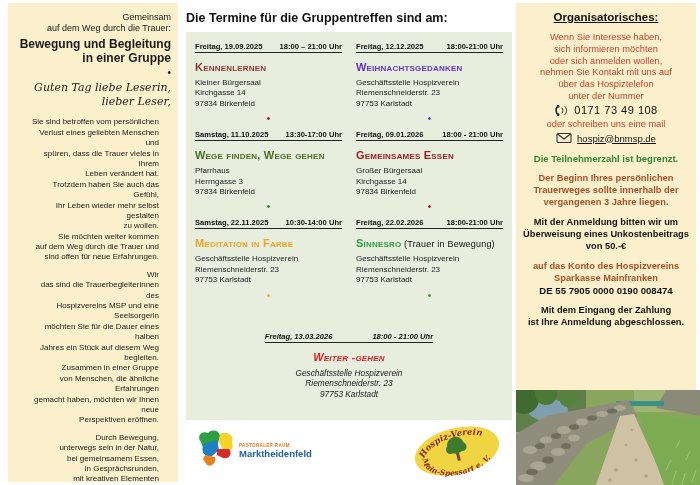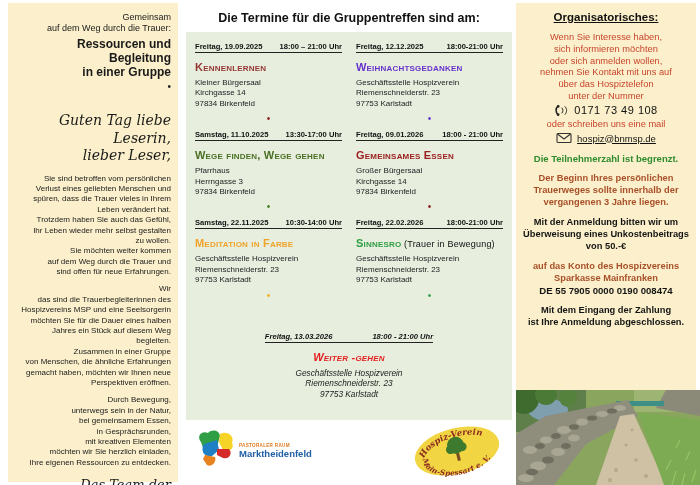--- a/index.html
+++ b/index.html
@@ -6,26 +6,26 @@
   #flyer{position:relative;width:700px;height:485px;background:#ffffff;
          font-family:"Liberation Sans",sans-serif;color:#1a1a1a;overflow:hidden;}
   .pre{white-space:pre-line;}
 
   
   .panel-left{position:absolute;left:8px;top:3px;width:170px;height:479px;
               background:#fbf0cb;text-align:right;box-sizing:border-box;padding:9px 7px;}
   .lp-lead{font-size:9px;line-height:1.2;}
   .lp-title{font-size:12px;font-weight:bold;line-height:1.18;margin-top:3px;}
   .lp-bullet{font-size:10px;margin:2px 0;}
-  .lp-greet{font-family:"DejaVu Serif",serif;font-style:italic;font-size:14px;line-height:1.25;margin:20px 0 9px;}
-  .lp-para{font-size:8px;line-height:1.3;margin:7px 0;}
+  .lp-greet{font-family:"DejaVu Serif",serif;font-style:italic;font-size:11px;line-height:1.25;margin:3px 0 9px;}
+  .lp-para{font-size:8px;line-height:1.3;margin:7px 12px;}
   .lp-sig{font-family:"DejaVu Serif",serif;font-style:italic;font-size:13px;line-height:1.3;margin-top:9px;}
 
   
-  .mid-header{position:absolute;left:186px;top:11px;width:326px;text-align:center;
+  .mid-header{position:absolute;left:186px;top:11px;width:326px;
               font-size:12.5px;font-weight:bold;color:#111;}
   .panel-mid{position:absolute;left:186px;top:32px;width:326px;height:388px;
              background:#e7eede;box-sizing:border-box;padding:10px 9px 0;}
   .events-row{display:flex;gap:14px;}
   .event-col{flex:1;min-width:0;}
   .event{margin-bottom:2px;}
   .event-date{display:flex;justify-content:space-between;border-bottom:1px solid #222;
               font-size:7.6px;font-weight:bold;color:#111;padding-bottom:1px;}
   .event-title{font-variant:small-caps;font-weight:bold;font-size:11px;margin:8px 0 5px;letter-spacing:.2px;}
   .event-title .ts{font-variant:normal;font-weight:normal;color:#111;font-size:9px;}
@@ -60,21 +60,21 @@
   svg{display:block;}
 </style>
 </head>
 <body>
 
 <div id="flyer">
 
   <div class="panel-left">
     <div class="lp-lead pre">Gemeinsam
 auf dem Weg durch die Trauer:</div>
-    <div class="lp-title pre">Ressourcen und Begleitung
+    <div class="lp-title pre">Bewegung und Begleitung
 in einer Gruppe</div>
     <div class="lp-bullet">•</div>
     <div class="lp-greet pre">Guten Tag liebe Leserin,
 lieber Leser,</div>
     <div class="lp-para pre">Sie sind betroffen vom persönlichen
 Verlust eines geliebten Menschen und
 spüren, dass die Trauer vieles in Ihrem
 Leben verändert hat.
 Trotzdem haben Sie auch das Gefühl,
 Ihr Leben wieder mehr selbst gestalten

